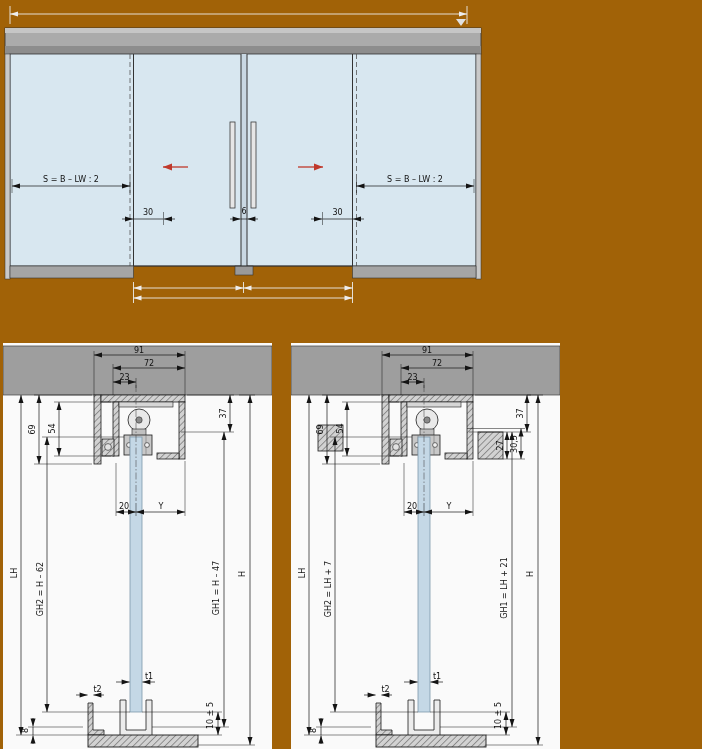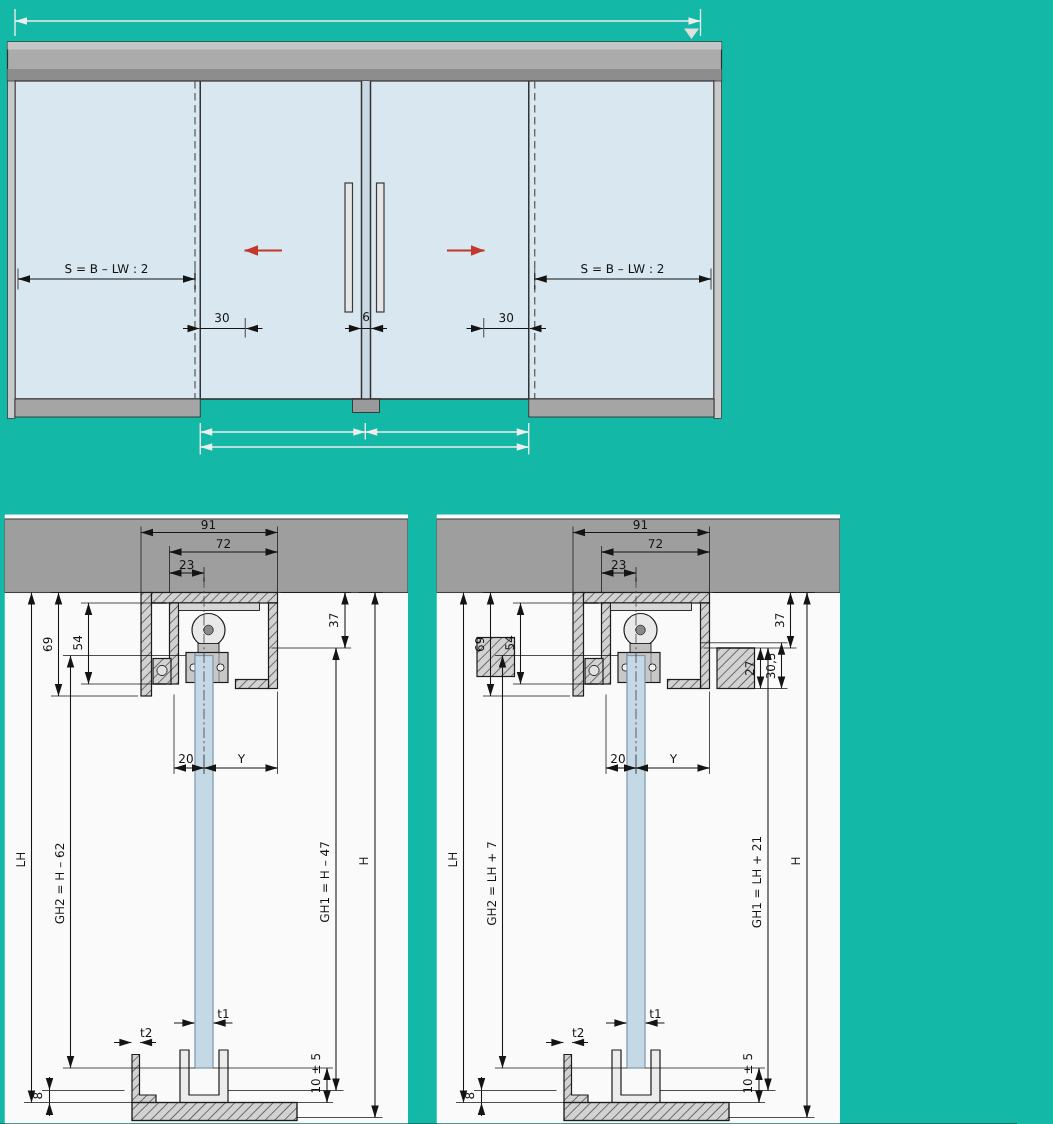--- a/index.html
+++ b/index.html
@@ -1,17 +1,17 @@
 <!DOCTYPE html>
 <html><head>
 <meta charset="utf-8">
 <style>
   html,body{margin:0;padding:0;background:#000;}
   body{width:702px;height:749px;position:relative;overflow:hidden;font-family:"DejaVu Sans",sans-serif;}
-  .stage{position:absolute;left:0;top:0;width:702px;height:749px;background:#14b8a6;}
+  .stage{position:absolute;left:0;top:0;width:702px;height:749px;background:#a16207;}
   svg{position:absolute;display:block;}
   #elev{left:0;top:0;}
   #secA{left:3px;top:341px;}
   #secB{left:291px;top:341px;}
   text{font-family:"DejaVu Sans",sans-serif;}
   .lbl{font-size:8px;fill:#111;}
   .dim{stroke:#141414;stroke-width:0.7;fill:none;}
   .ext{stroke:#141414;stroke-width:0.5;fill:none;}
   .w{stroke:#ededed;stroke-width:0.9;fill:none;}
 </style>

